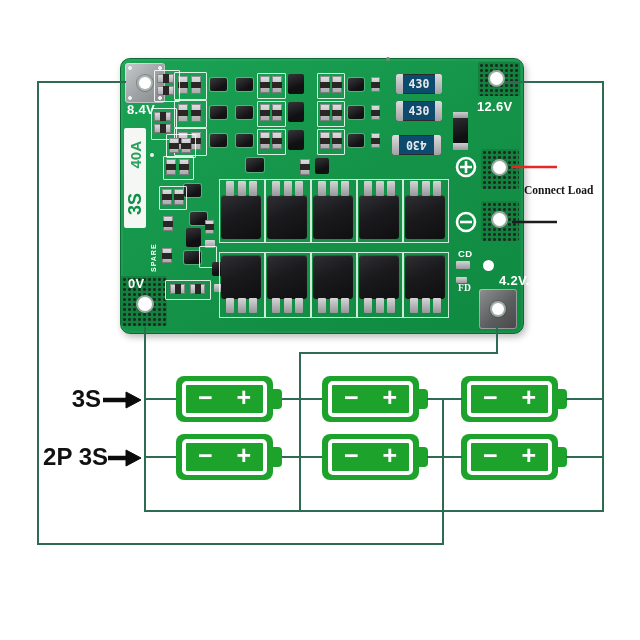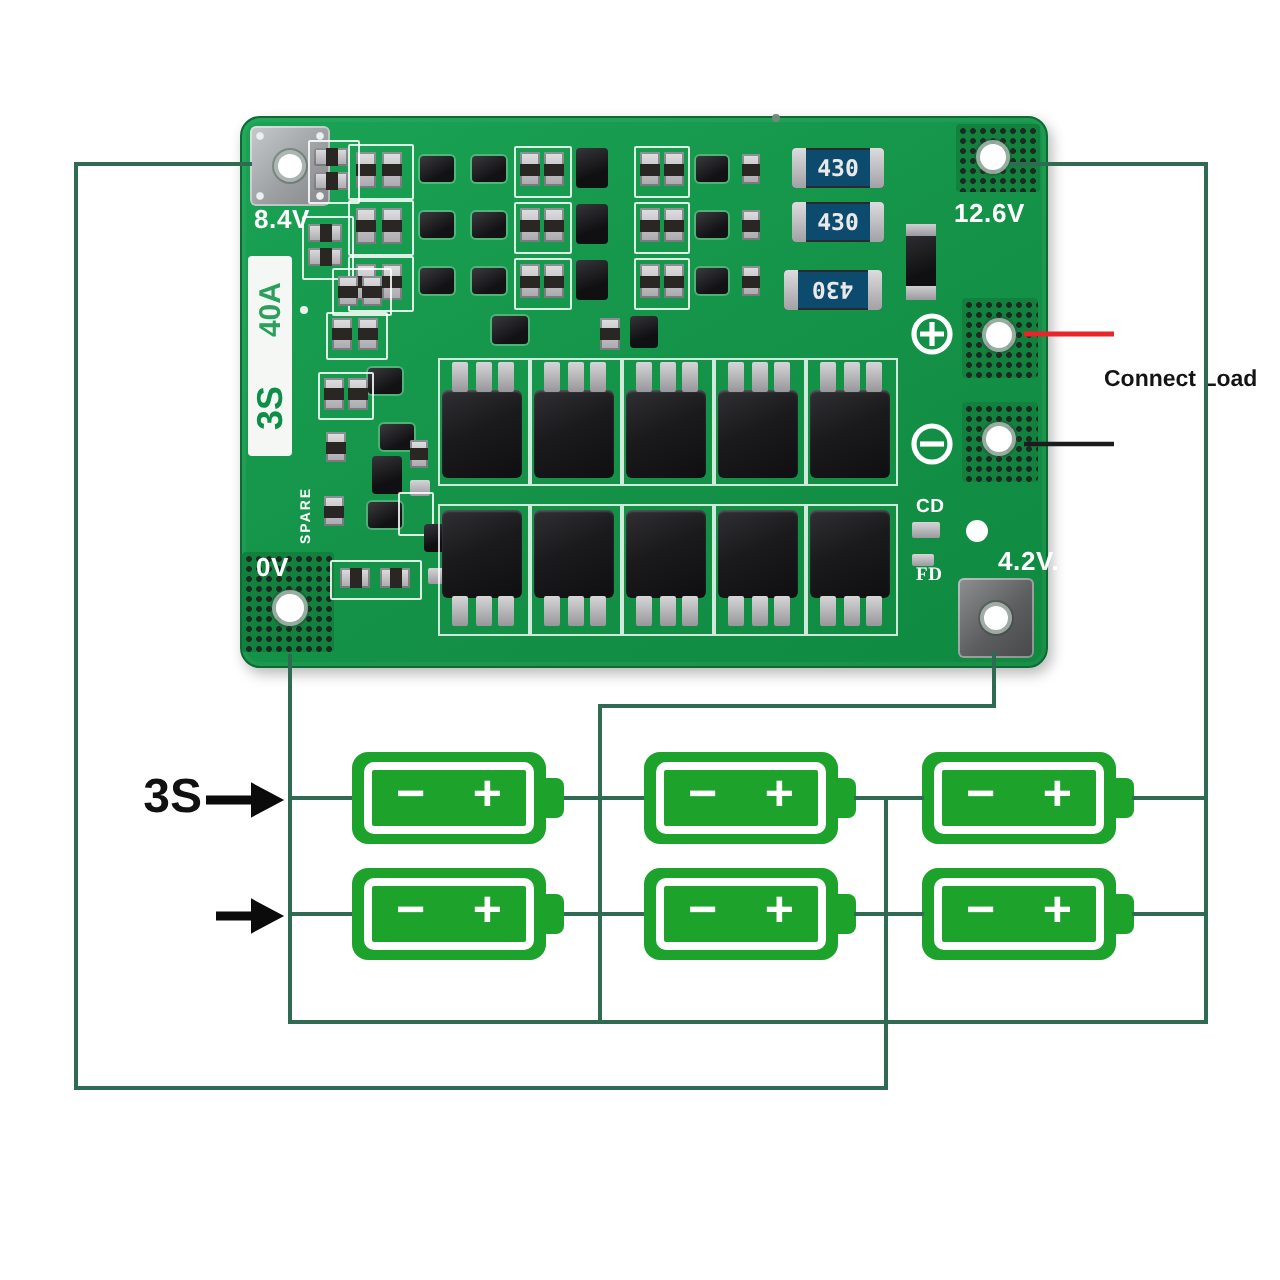--- a/index.html
+++ b/index.html
@@ -380,21 +380,22 @@
       </div>
       <div class="batt" style="left: 461px; top: 434px;">
         <div class="inner">
           <span class="sym">−</span>
           <span class="sym">+</span>
         </div>
       </div>
     </div>
 
   <div class="packlbl" style="left:55px;top:385px;width:46px;text-align:right;">3S</div>
-  <div class="cload" style="left:552px;top:184px;">Connect Load</div>
+  <div class="packlbl" style="left:28px;top:443px;width:80px;text-align:right;">2P 3S</div>
+  <div class="cload" style="left:524px;top:184px;font-family:Liberation Serif, serif;">Connect Load</div>
 
   <svg class="overlay" width="640" height="640">
     <g stroke="#2e6b52" stroke-width="2" fill="none">
       <path d="M126,82 H38 V544 H443 V399"></path>
       <path d="M145,327 V511 H603 V82 H505"></path>
       <path d="M497,326 V353 H300 V511"></path>
       <path d="M145,399 H176 M282,399 H322 M427,399 H462 M566,399 H603"></path>
       <path d="M145,457 H176 M282,457 H322 M427,457 H462 M566,457 H603"></path>
     </g>
     <g stroke="#ffffff" stroke-width="2.6" fill="none">

